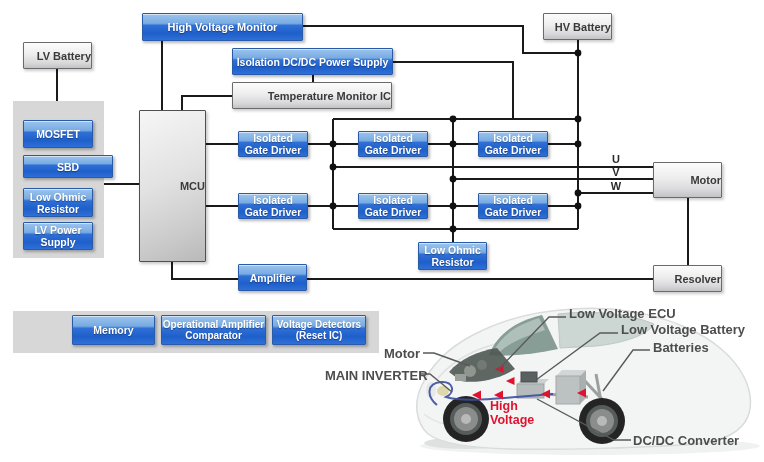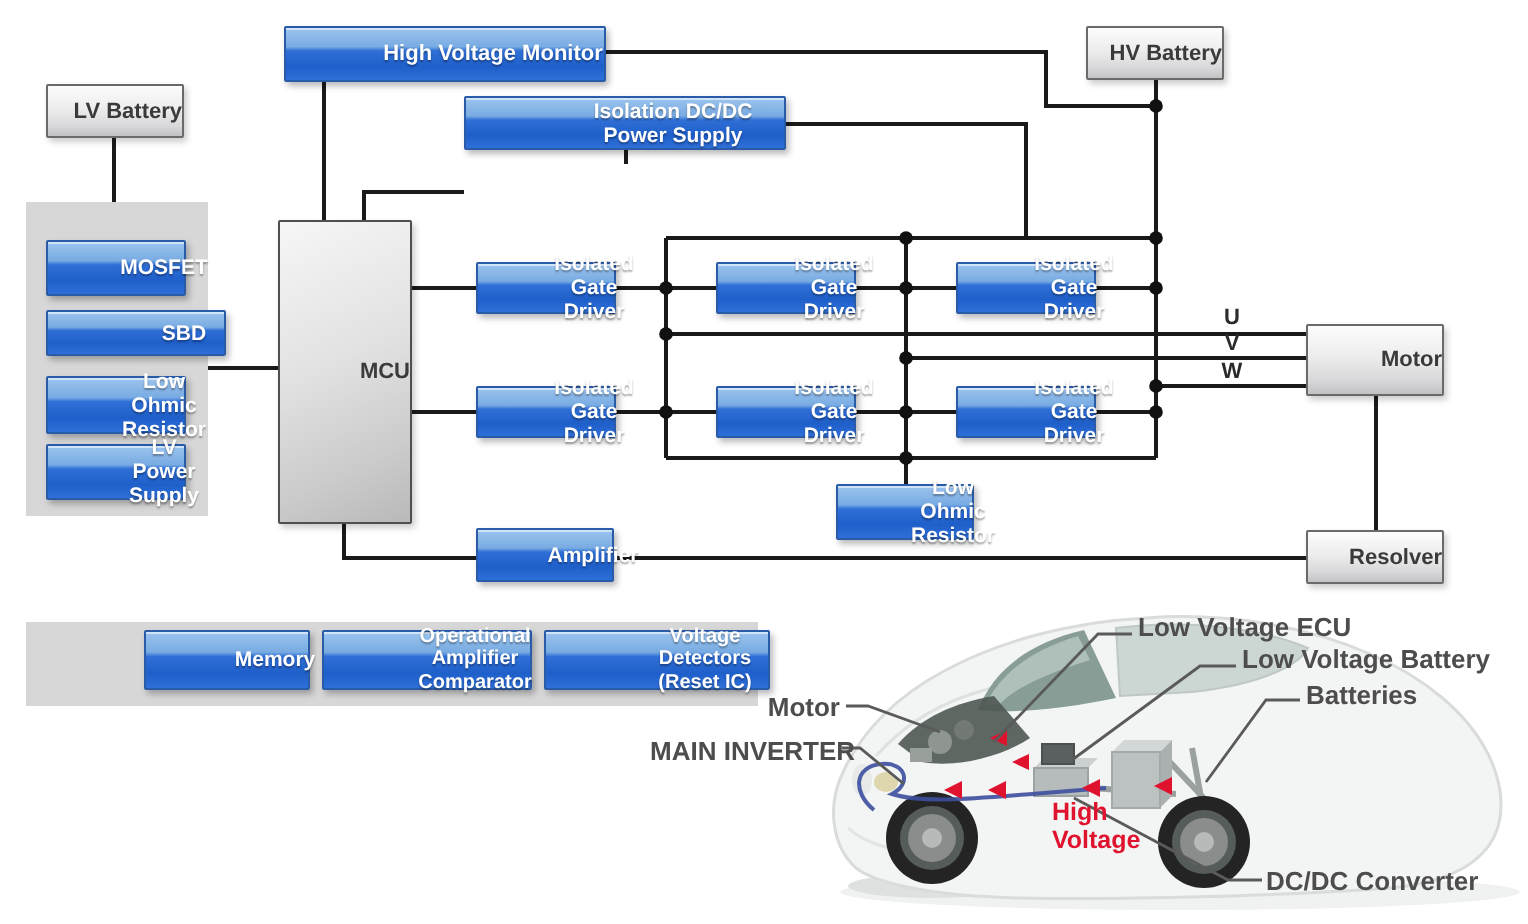--- a/index.html
+++ b/index.html
@@ -8,39 +8,39 @@
     font-family:"Liberation Sans","DejaVu Sans",sans-serif;overflow:hidden;
   }
   svg.layer{position:absolute;left:0;top:0;}
   .panel{position:absolute;background:#d7d7d7;}
   .bluebox{
     position:absolute;display:flex;flex-direction:column;align-items:center;justify-content:center;
     background:linear-gradient(180deg,#9cc4ee 0%,#78abe2 36%,#2f6fd6 44%,#1f5fca 74%,#2e6fd8 100%);
     border:1px solid #2a5ba8;border-radius:1px;
     box-shadow:inset 0 1px 0 rgba(255,255,255,.55), 1.5px 2px 3px rgba(0,0,0,.28);
     color:#fff;font-weight:bold;font-size:10.5px;line-height:12px;text-align:center;
-    text-shadow:0 1px 1px rgba(0,0,0,.35);box-sizing:border-box;padding-left:48px;
+    text-shadow:0 1px 1px rgba(0,0,0,.35);box-sizing:border-box;
   }
   .bluebox.big{font-size:11px;}
   .bluebox.small{font-size:10px;line-height:11.5px;}
   .graybox{
     position:absolute;display:flex;align-items:center;justify-content:flex-end;
     background:linear-gradient(180deg,#fcfcfc 0%,#ededee 45%,#d8d8da 80%,#c2c2c4 100%);
     border:1px solid #6a6a6a;border-radius:1px;
     box-shadow:1.5px 2px 3px rgba(0,0,0,.2);
     color:#3a3a3a;font-weight:bold;font-size:11px;text-align:center;box-sizing:border-box;
   }
   .mcu{
     background:linear-gradient(155deg,#f6f6f6 0%,#e2e2e2 45%,#cbcbcb 78%,#b9b9b9 100%);
     border:1px solid #4f4f4f;
   }
   .phase{position:absolute;width:20px;text-align:center;font-weight:bold;font-size:11px;color:#2b2b2b;}
   .carlabel{position:absolute;font-weight:bold;font-size:13px;color:#4d4d4d;white-space:nowrap;}
   .carlabel.right{text-align:right;}
-  .hv{position:absolute;font-weight:bold;font-size:12.5px;line-height:13.5px;color:#e0132f;white-space:nowrap;margin-left:36px;}
+  .hv{position:absolute;font-weight:bold;font-size:12.5px;line-height:13.5px;color:#e0132f;white-space:nowrap;}
 </style>
 </head>
 <body>
 
 <div id="stage">
 
   <svg class="layer" width="764" height="462" viewBox="0 0 764 462">
 
     <g>
       <ellipse cx="590" cy="446" rx="170" ry="9" fill="#f0f1f1"></ellipse>
@@ -191,20 +191,23 @@
 
   <div class="panel" style="left:13px;top:101px;width:91px;height:157px;"></div>
   <div class="panel" style="left:13px;top:311px;width:366px;height:42px;"></div>
 
   <div class="graybox" style="left:23px;top:42px;width:69px;height:27px;">
     <span>LV Battery</span>
   </div>
   <div class="graybox" style="left:543px;top:13px;width:69px;height:27px;">
     <span>HV Battery</span>
   </div>
+  <div class="graybox" style="left:232px;top:82px;width:160px;height:27px;">
+    <span>Temperature Monitor IC</span>
+  </div>
   <div class="graybox mcu" style="left:139px;top:110px;width:67px;height:152px;">
     <span>MCU</span>
   </div>
   <div class="graybox" style="left:653px;top:162px;width:69px;height:36px;">
     <span>Motor</span>
   </div>
   <div class="graybox" style="left:653px;top:265px;width:69px;height:27px;">
     <span>Resolver</span>
   </div>
 
@@ -263,21 +266,21 @@
     <span>Amplifier</span>
   </div>
 
   <div class="bluebox" style="left:72px;top:315px;width:83px;height:30px;">
     <span>Memory</span>
   </div>
   <div class="bluebox small" style="left:161px;top:315px;width:105px;height:30px;justify-content:center;">
     <span>Operational Amplifier</span>
     <span>Comparator</span>
   </div>
-  <div class="bluebox small" style="left:272px;top:315px;width:113px;height:30px;">
+  <div class="bluebox small" style="left:272px;top:315px;width:94px;height:30px;">
     <span>Voltage Detectors</span>
     <span>(Reset IC)</span>
   </div>
 
   <div class="phase" style="left:606px;top:153px;">U</div>
   <div class="phase" style="left:606px;top:166px;">V</div>
   <div class="phase" style="left:606px;top:180px;">W</div>
 
   <div class="carlabel" style="left:569px;top:306px;">Low Voltage ECU</div>
   <div class="carlabel" style="left:621px;top:322px;">Low Voltage Battery</div>

